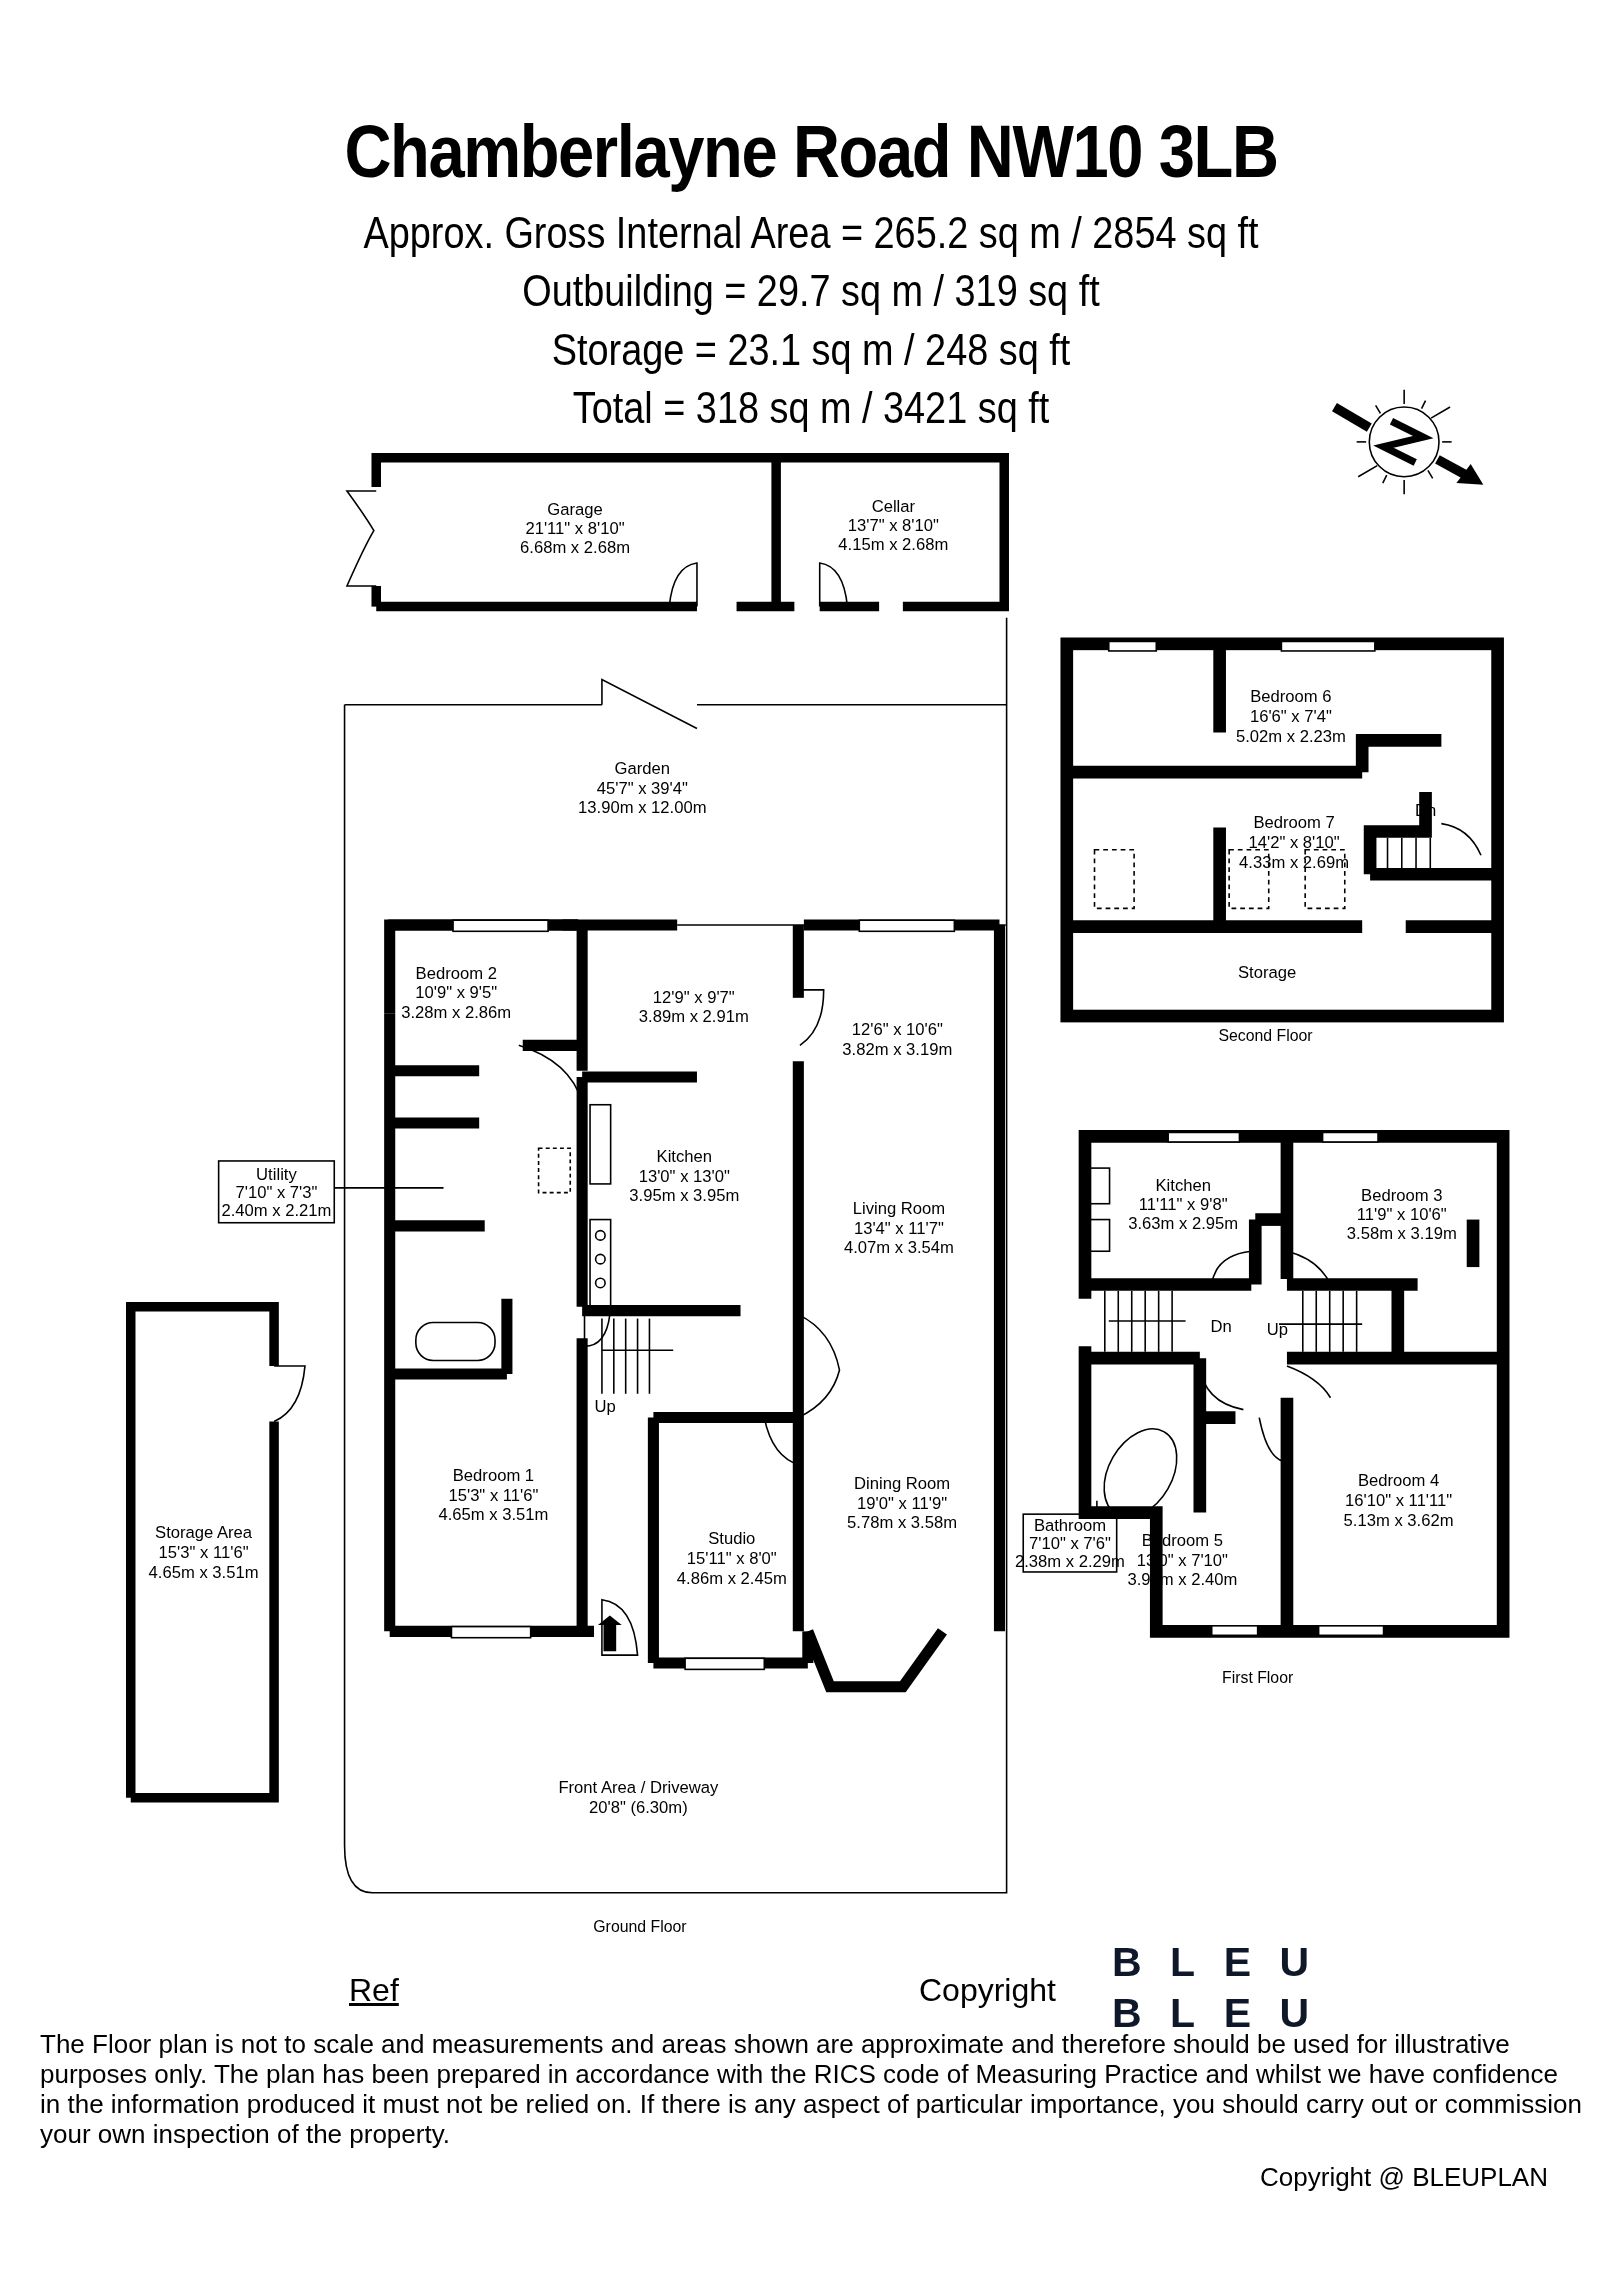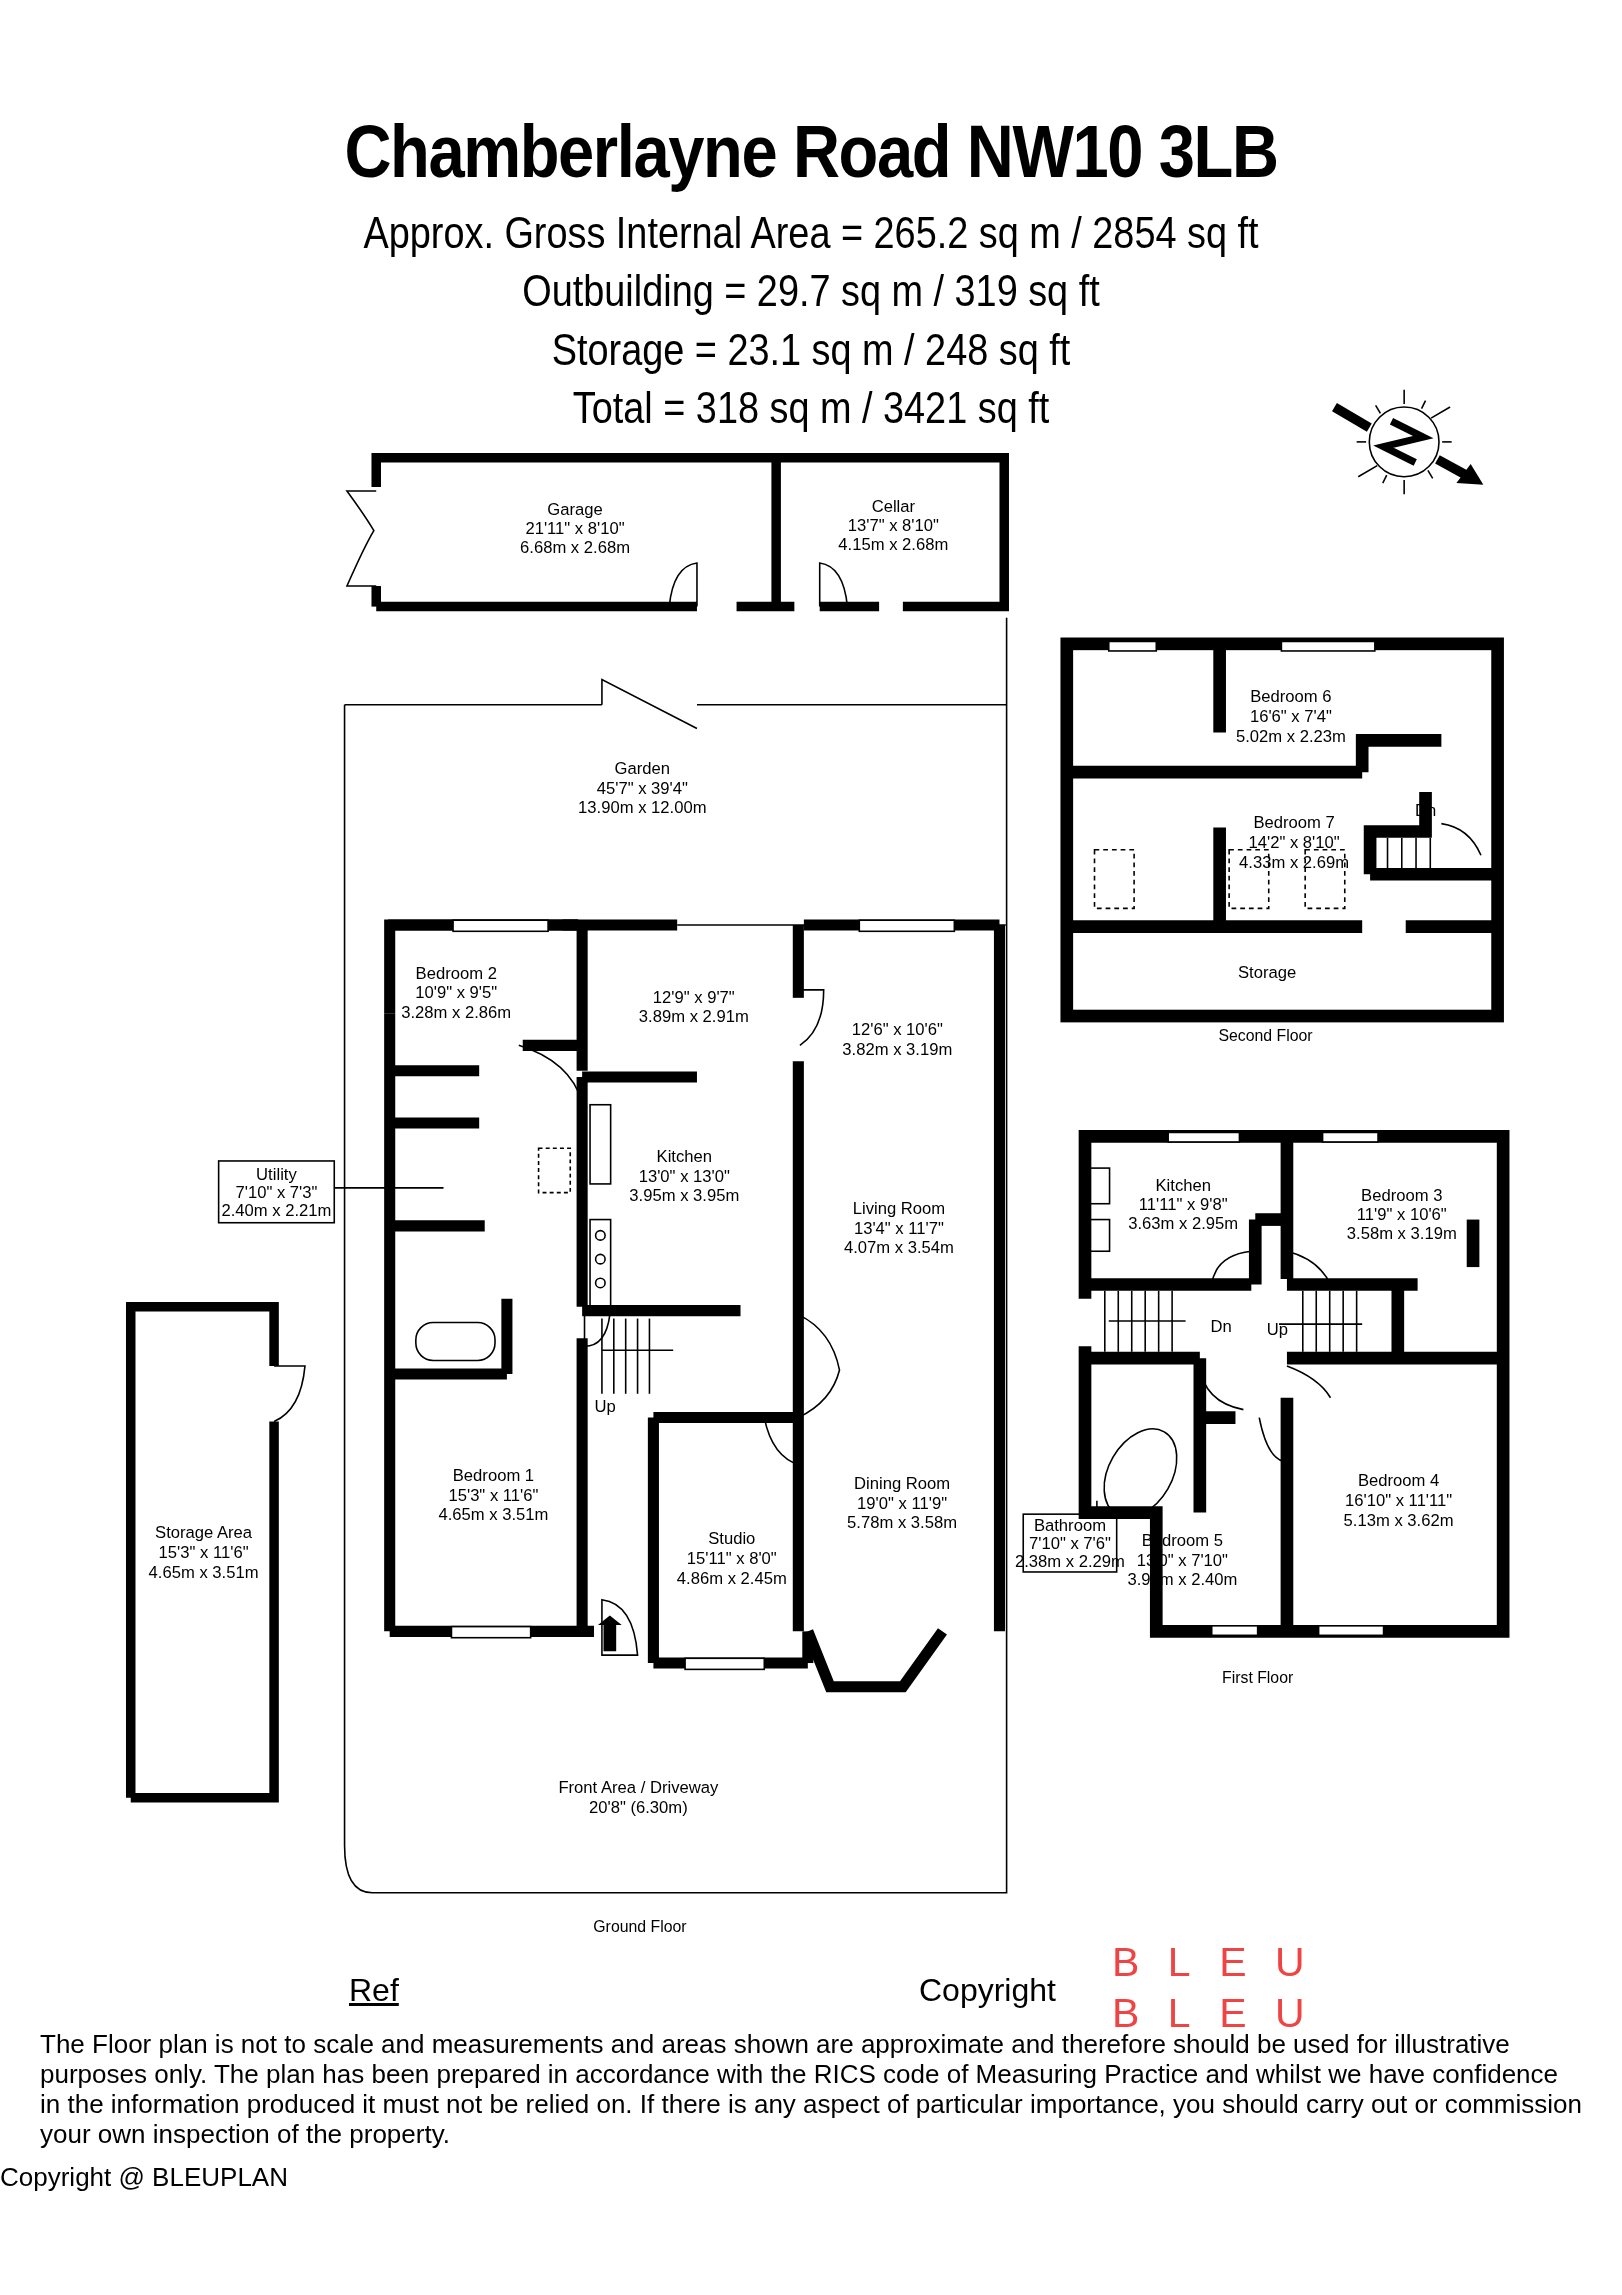--- a/index.html
+++ b/index.html
@@ -6,23 +6,23 @@
   body{width:1622px;height:2295px;position:relative;overflow:hidden;font-family:"Liberation Sans",sans-serif;color:#000;}
   .hdr{position:absolute;left:0;width:1622px;text-align:center;}
   .title{top:109px;font-size:74px;font-weight:bold;letter-spacing:-1.6px;transform:scaleX(0.88);}
   .area{font-size:44px;transform:scaleX(0.86);}
   .a1{top:208px}.a2{top:266px}.a3{top:325px}.a4{top:383px}
   svg.plan{position:absolute;left:0;top:0;}
   .lbl{font-family:"Liberation Sans",sans-serif;font-size:21px;text-anchor:middle;fill:#000;}
   .flbl{font-family:"Liberation Sans",sans-serif;font-size:20px;text-anchor:middle;fill:#000;}
   .ref{position:absolute;left:349px;top:1972px;font-size:32px;text-decoration:underline;}
   .copy{position:absolute;left:919px;top:1972px;font-size:32px;}
-  .logo{position:absolute;left:1112px;top:1937px;color:#ef4444;font-weight:normal;font-size:41px;letter-spacing:28.5px;line-height:51px;}
+  .logo{position:absolute;left:1112px;top:1937px;color:#0f172a;font-weight:bold;font-size:41px;letter-spacing:28.5px;line-height:51px;}
   .disc{position:absolute;left:40px;width:1545px;top:2029px;font-size:26px;line-height:30px;}
-  .disc2{position:absolute;left:0;width:1548px;top:2162px;text-align:left;font-size:26px;}
+  .disc2{position:absolute;left:0;width:1548px;top:2162px;text-align:right;font-size:26px;}
 </style>
 </head>
 <body>
 
 <div class="hdr title">Chamberlayne Road NW10 3LB</div>
 <div class="hdr area a1">Approx. Gross Internal Area = 265.2 sq m / 2854 sq ft</div>
 <div class="hdr area a2">Outbuilding = 29.7 sq m / 319 sq ft</div>
 <div class="hdr area a3">Storage = 23.1 sq m / 248 sq ft</div>
 <div class="hdr area a4">Total = 318 sq m / 3421 sq ft</div>
 

